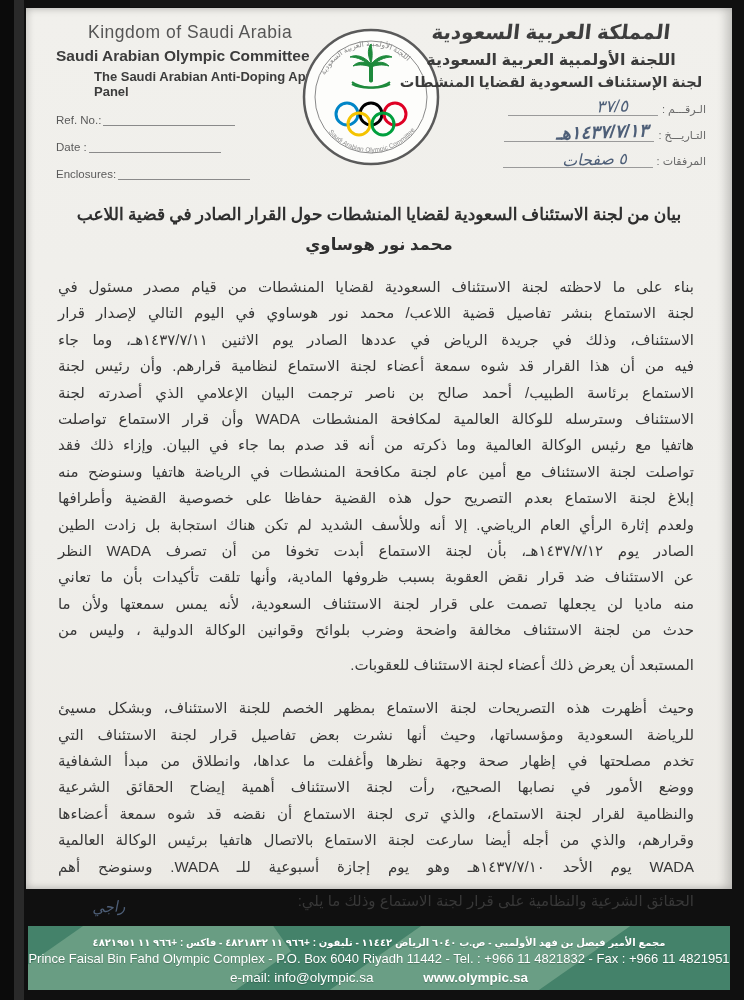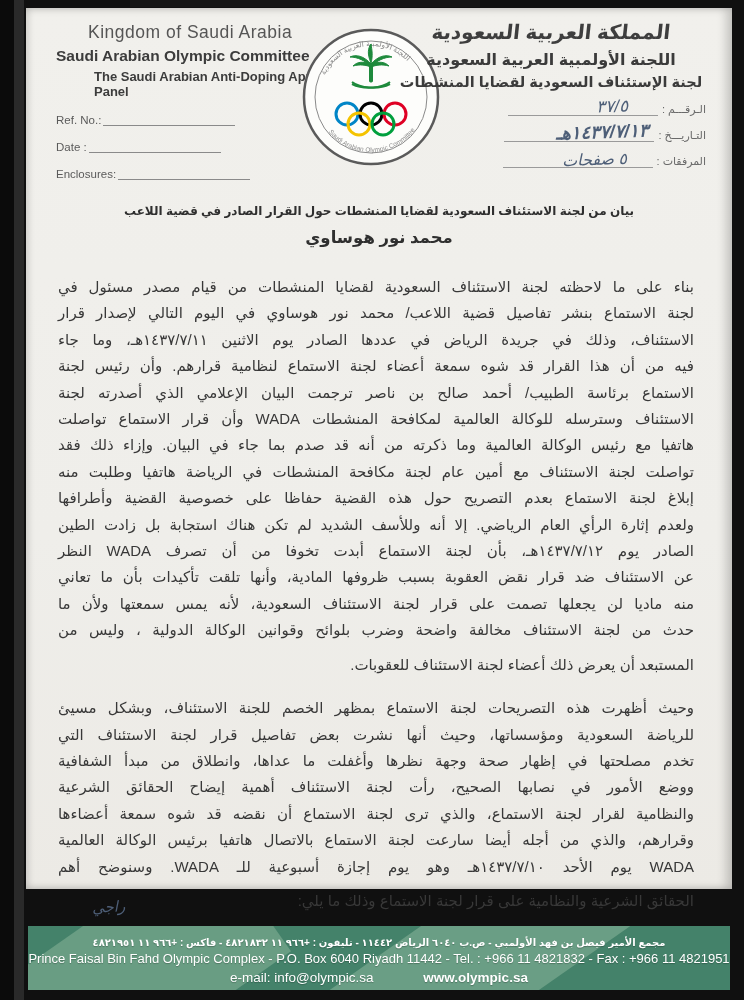--- a/index.html
+++ b/index.html
@@ -28,21 +28,21 @@
   .ha-committee{font-size:16px;font-weight:bold;margin:0 0 5px 0;}
   .ha-panel{font-size:14.5px;font-weight:bold;margin:0 0 8px 0;}
   .field-row-ar{display:flex;direction:rtl;align-items:flex-end;font-size:11px;color:#6a6a6a;margin-top:9px;}
   .field-row-ar .line{flex:0 0 150px;border-bottom:1px solid #9a9a9a;height:16px;margin-right:4px;position:relative;}
   .hand{position:absolute;bottom:-2px;right:10px;color:#4e5f78;font-style:italic;white-space:nowrap;transform:rotate(-2deg);}
   .hand.ref{font-size:17px;right:30px;}
   .hand.date{font-size:18px;font-weight:bold;right:6px;}
   .hand.enc{font-size:16px;right:26px;}
   
   .title{position:absolute;left:0;right:0;top:196px;direction:rtl;text-align:center;color:#2f2f2f;}
-  .title .t1{font-size:12px;font-weight:bold;margin:0 18px;}
+  .title .t1{font-size:17px;font-weight:bold;margin:0 18px;font-family:Liberation Serif, serif;}
   .title .t2{font-size:16.5px;font-weight:bold;margin-top:10px;}
   
   .body-text{position:absolute;left:32px;top:266px;width:636px;direction:rtl;color:#383838;font-size:15px;}
   .para{margin:0 0 17px 0;}
   .body-line{line-height:26.4px;text-align:justify;text-align-last:justify;white-space:normal;}
   .para .body-line:last-child{text-align-last:right;margin-top:8px;}
   .note-hand{position:absolute;left:66px;top:890px;color:#4e5f78;font-size:15px;font-style:italic;transform:rotate(-3deg);}
   
   .footer{position:absolute;left:2px;right:2px;top:918px;height:64px;background:#44826a;overflow:hidden;color:#fff;}
   .footer::before{content:"";position:absolute;left:-50px;bottom:-60px;width:300px;height:140px;background:#76a68c;transform:rotate(-35deg);opacity:.75;}
@@ -148,21 +148,21 @@
 
   <div class="body-text">
     <div class="para">
         <div class="body-line">بناء على ما لاحظته لجنة الاستئناف السعودية لقضايا المنشطات من قيام مصدر مسئول في</div>
         <div class="body-line">لجنة الاستماع بنشر تفاصيل قضية اللاعب/ محمد نور هوساوي في اليوم التالي لإصدار قرار</div>
         <div class="body-line">الاستئناف، وذلك في جريدة الرياض في عددها الصادر يوم الاثنين ١٤٣٧/٧/١١هـ، وما جاء</div>
         <div class="body-line">فيه من أن هذا القرار قد شوه سمعة أعضاء لجنة الاستماع لنظامية قرارهم. وأن رئيس لجنة</div>
         <div class="body-line">الاستماع برئاسة الطبيب/ أحمد صالح بن ناصر ترجمت البيان الإعلامي الذي أصدرته لجنة</div>
         <div class="body-line">الاستئناف وسترسله للوكالة العالمية لمكافحة المنشطات WADA وأن قرار الاستماع تواصلت</div>
         <div class="body-line">هاتفيا مع رئيس الوكالة العالمية وما ذكرته من أنه قد صدم بما جاء في البيان. وإزاء ذلك فقد</div>
-        <div class="body-line">تواصلت لجنة الاستئناف مع أمين عام لجنة مكافحة المنشطات في الرياضة هاتفيا وطلبت منه</div>
+        <div class="body-line">تواصلت لجنة الاستئناف مع أمين عام لجنة مكافحة المنشطات في الرياضة هاتفيا وسنوضح منه</div>
         <div class="body-line">إبلاغ لجنة الاستماع بعدم التصريح حول هذه القضية حفاظا على خصوصية القضية وأطرافها</div>
         <div class="body-line">ولعدم إثارة الرأي العام الرياضي. إلا أنه وللأسف الشديد لم تكن هناك استجابة بل زادت الطين</div>
         <div class="body-line">الصادر يوم ١٤٣٧/٧/١٢هـ، بأن لجنة الاستماع أبدت تخوفا من أن تصرف WADA النظر</div>
         <div class="body-line">عن الاستئناف ضد قرار نقض العقوبة بسبب ظروفها المادية، وأنها تلقت تأكيدات بأن ما تعاني</div>
         <div class="body-line">منه ماديا لن يجعلها تصمت على قرار لجنة الاستئناف السعودية، لأنه يمس سمعتها ولأن ما</div>
         <div class="body-line">حدث من لجنة الاستئناف مخالفة واضحة وضرب بلوائح وقوانين الوكالة الدولية ، وليس من</div>
         <div class="body-line">المستبعد أن يعرض ذلك أعضاء لجنة الاستئناف للعقوبات.</div>
       </div>
     <div class="para">
         <div class="body-line">وحيث أظهرت هذه التصريحات لجنة الاستماع بمظهر الخصم للجنة الاستئناف، وبشكل مسيئ</div>

